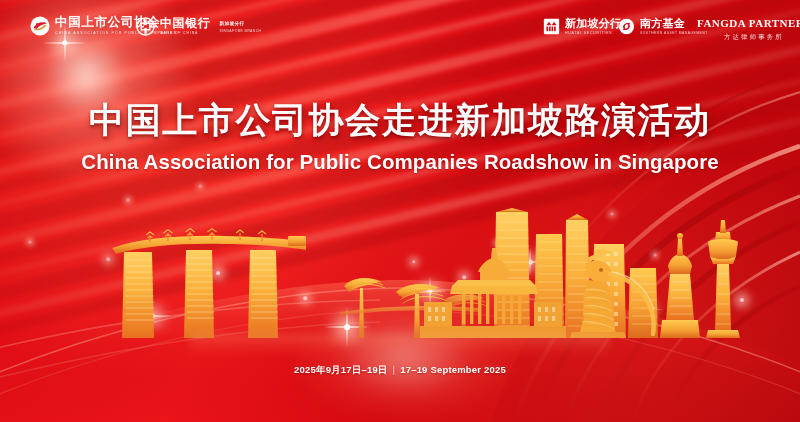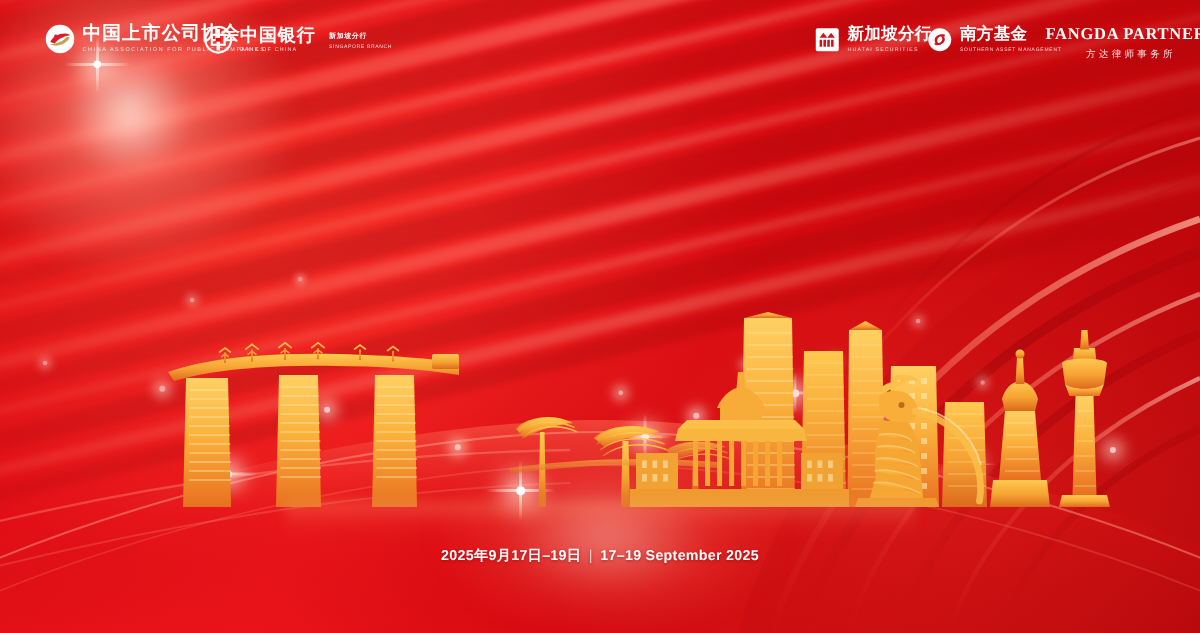--- a/index.html
+++ b/index.html
@@ -589,20 +589,24 @@
         <span class="en">SOUTHERN ASSET MANAGEMENT</span>
       </div>
     </div>
 
     <div class="logo lg-fangda">
       <span class="fd-en">FANGDA PARTNERS</span>
       <span class="fd-cn">方达律师事务所</span>
     </div>
   </div>
 
+  <div class="titles">
+    <div class="title-cn">中国上市公司协会走进新加坡路演活动</div>
+    <div class="title-en">China Association for Public Companies Roadshow in Singapore</div>
+  </div>
 
   <div class="footer">
     <div class="dates">
       <span>2025年9月17日–19日</span><span class="bar">|</span><span>17–19 September 2025</span>
     </div>
   </div>
 
 </div>
 
 </body></html>

